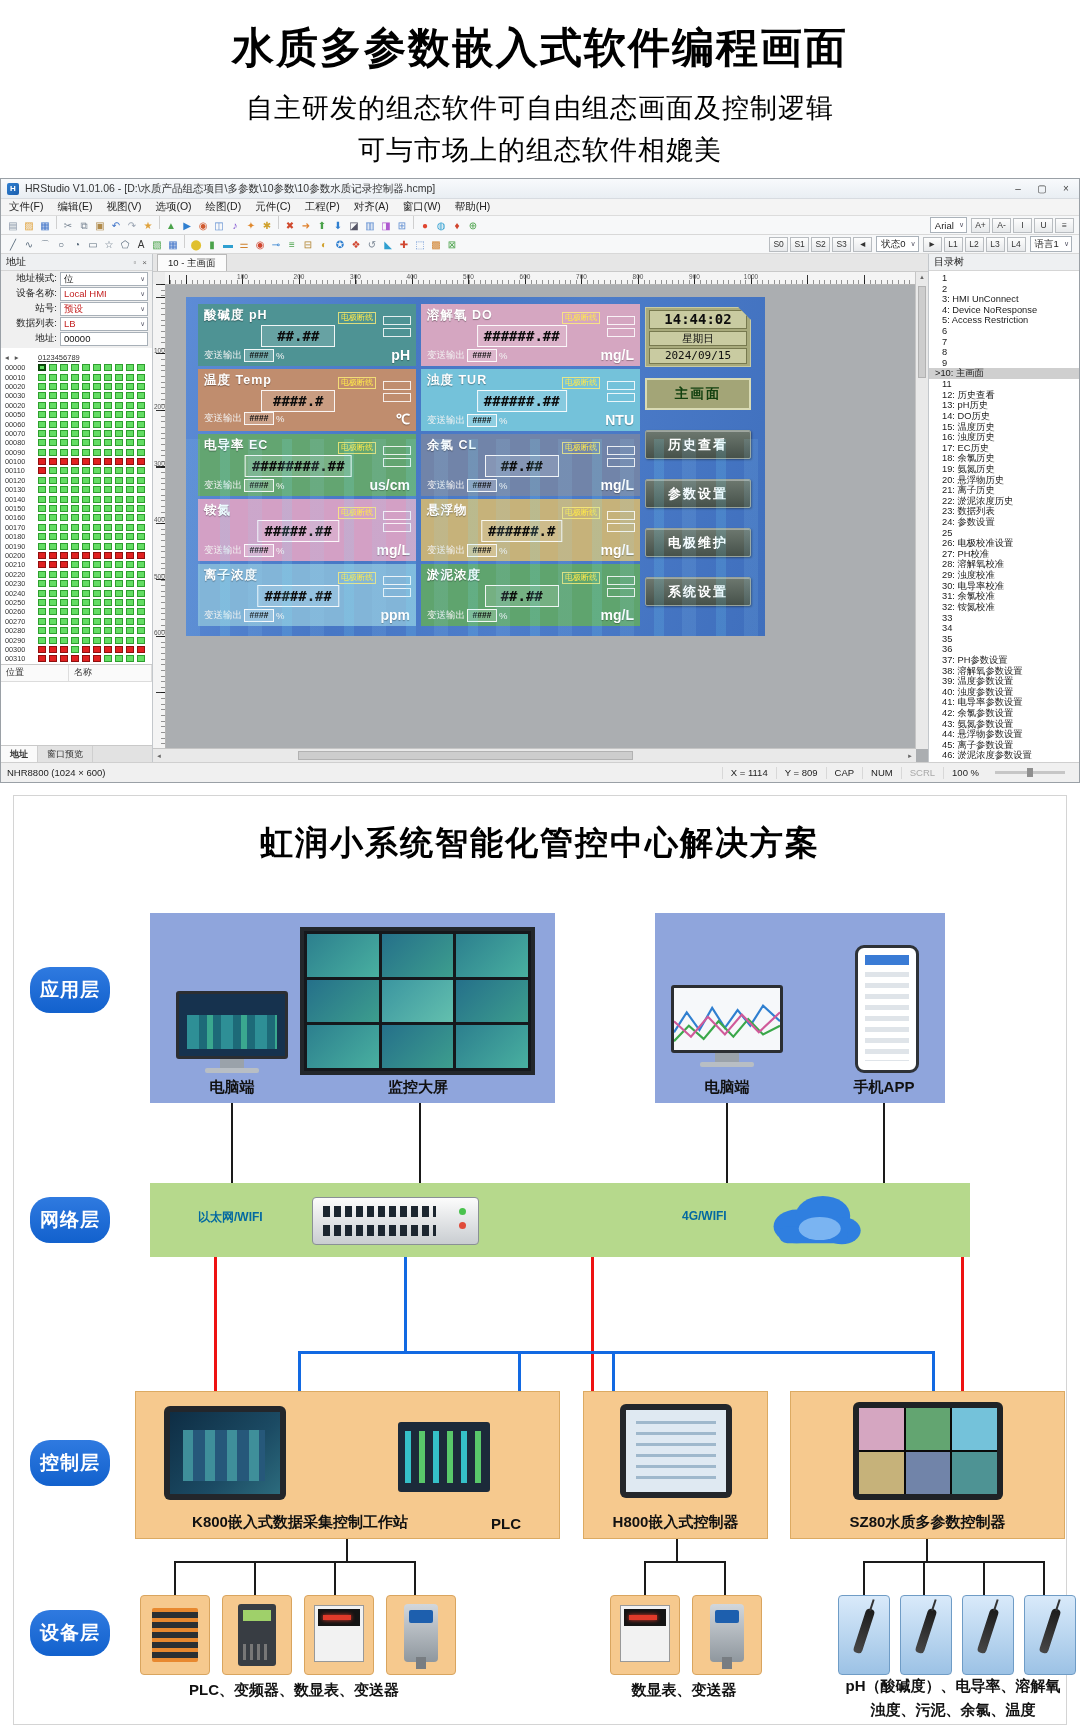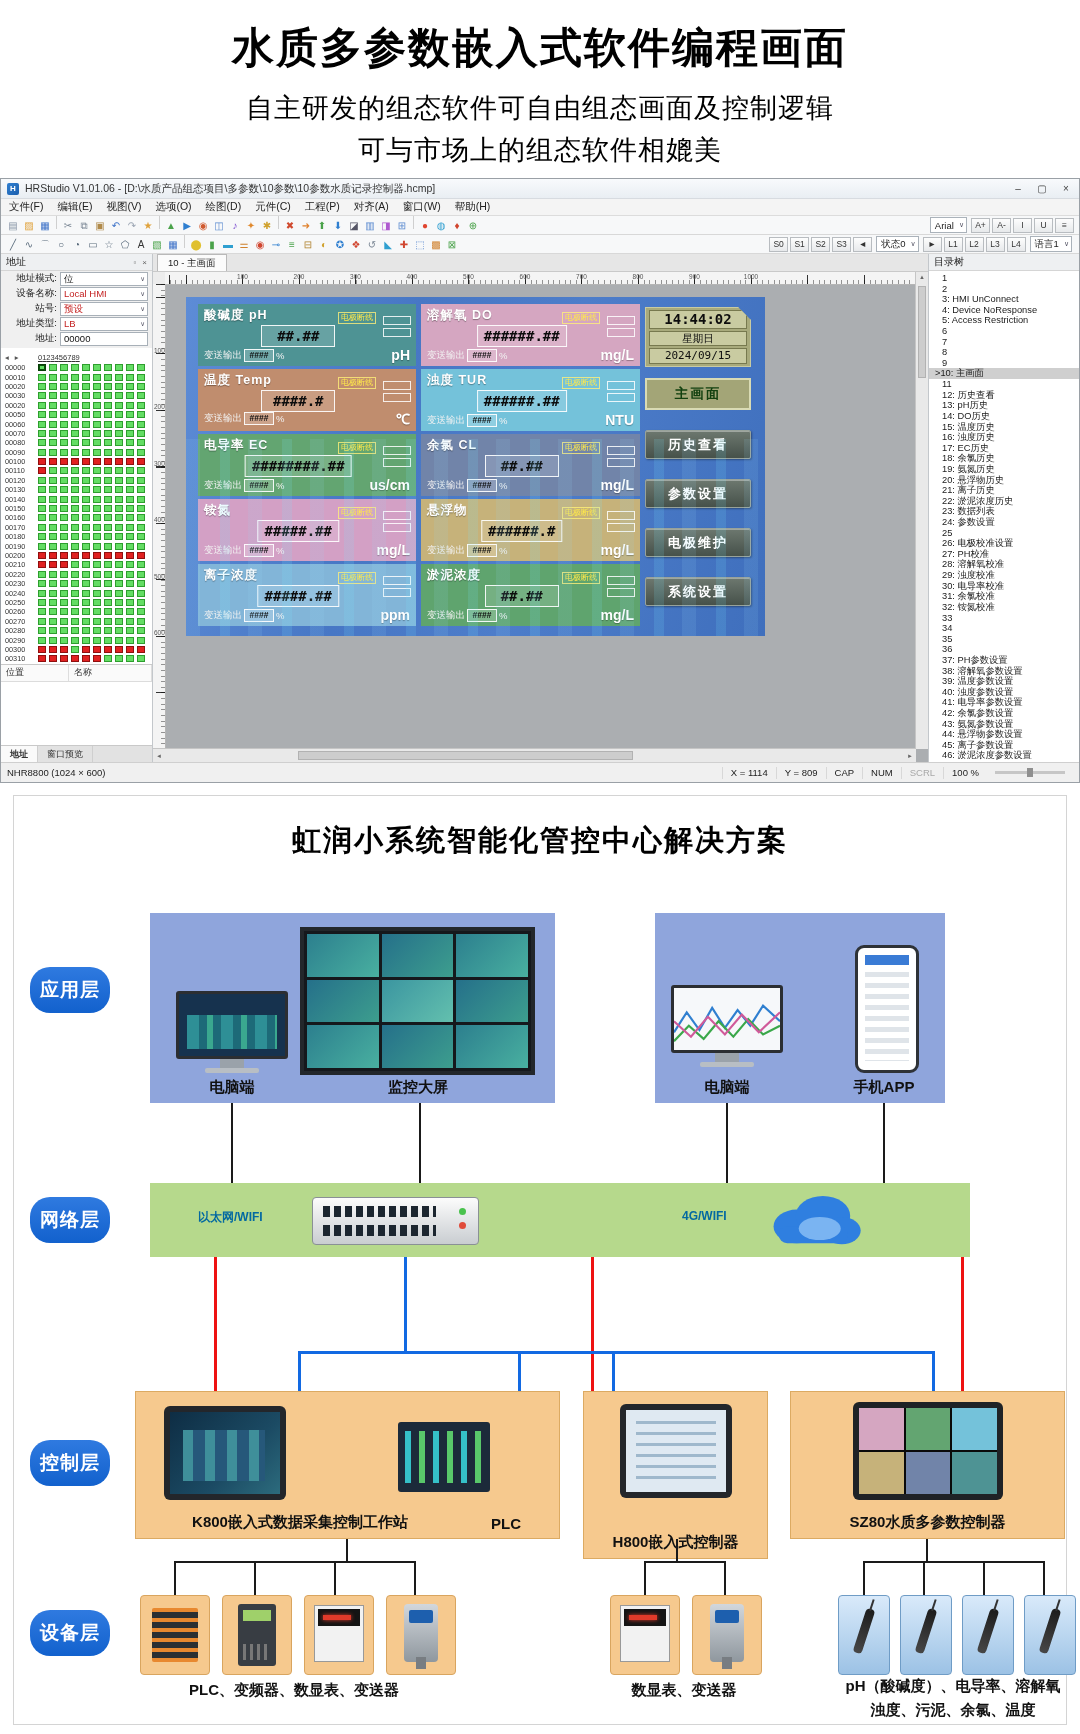--- a/index.html
+++ b/index.html
@@ -129,21 +129,21 @@
   .statusbar{height:19px;display:flex;align-items:center;background:#f0f0f0;border-top:1px solid #cfcfcf;
              font-size:9.5px;color:#222;padding:0 6px;}
   .statusbar .seg{padding:0 8px;border-left:1px solid #d8d8d8;height:12px;line-height:12px;}
   .statusbar .grow{flex:1;}
   .flag-off{color:#a8a8a8;}
   .zslider{width:70px;height:3px;background:#c6c6c6;position:relative;margin:0 8px;}
   .zslider i{position:absolute;left:46%;top:-3px;width:6px;height:9px;background:#8f8f8f;}
   
   .poster{position:relative;width:1080px;height:934px;margin-top:12px;}
   .pborder{position:absolute;left:13px;right:13px;top:0;bottom:4px;border:1px solid #d4d4d4;}
-  .ptitle{position:absolute;left:0;right:0;top:26px;text-align:center;font-size:29px;font-weight:bold;letter-spacing:2px;}
+  .ptitle{position:absolute;left:0;right:0;top:26px;text-align:center;font-size:33px;font-weight:bold;letter-spacing:2px;}
   .lyr{position:absolute;left:30px;width:80px;height:46px;background:linear-gradient(#2f7ae0,#1261cd);border-radius:20px;
        color:#fff;font-size:19px;font-weight:bold;text-align:center;line-height:46px;letter-spacing:1px;}
   .ppanel{position:absolute;background:#8fa5dc;}
   .gpanel{position:absolute;background:#b6d98c;}
   .opanel{position:absolute;background:#f6c98e;border:1px solid #dcaa62;box-sizing:border-box;}
   .plabel{position:absolute;font-size:15px;font-weight:bold;color:#111;text-align:center;white-space:nowrap;}
   .ln{position:absolute;}
   .ln.v{width:2px;background:#1a1a1a;}
   .ln.h{height:2px;background:#1a1a1a;}
   .ln.red{background:#ee1111;width:3px;}
@@ -292,21 +292,21 @@
             </div>
             <div class="fld">
               <span class="fld-l">设备名称:</span>
               <span class="fld-v red">Local HMI<span class="arr">∨</span></span>
             </div>
             <div class="fld">
               <span class="fld-l">站号:</span>
               <span class="fld-v red">预设<span class="arr">∨</span></span>
             </div>
             <div class="fld">
-              <span class="fld-l">地址类型:</span>
+              <span class="fld-l">数据列表:</span>
               <span class="fld-v red">LB<span class="arr">∨</span></span>
             </div>
             <div class="fld">
               <span class="fld-l">地址:</span>
               <span class="fld-v">00000</span>
             </div>
           </div>
         <div class="agrid">
           <div class="ghead">
             <span class="gab">◂ ▸</span>
@@ -1116,21 +1116,21 @@
     <i class="ln v blu" style="left:932px;top:556px;height:40px"></i>
 
     <div class="opanel" style="left:135px;top:596px;width:425px;height:148px">
       <div class="k800" style="left:28px;top:14px;width:122px;height:94px">
           <i></i>
         </div>
       <div class="plcm" style="left:262px;top:30px;width:92px;height:70px"></div>
       <div class="plabel" style="left:14px;bottom:6px;width:300px">K800嵌入式数据采集控制工作站</div>
       <div class="plabel" style="left:330px;bottom:6px;width:80px">PLC</div>
     </div>
-    <div class="opanel" style="left:583px;top:596px;width:185px;height:168px">
+    <div class="opanel" style="left:583px;top:596px;width:185px;height:148px">
       <div class="h800" style="left:36px;top:12px;width:112px;height:94px">
           <i></i>
         </div>
       <div class="plabel" style="left:0;right:0;bottom:6px">H800嵌入式控制器</div>
     </div>
     <div class="opanel" style="left:790px;top:596px;width:275px;height:148px">
       <div class="sz80" style="left:62px;top:10px;width:150px;height:98px">
         <div class="scr">
             <i></i>
             <i></i>

